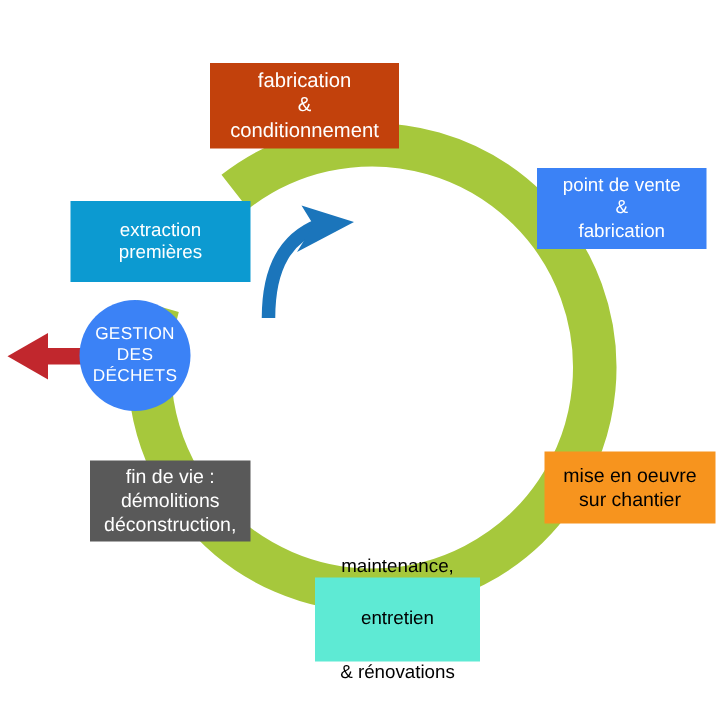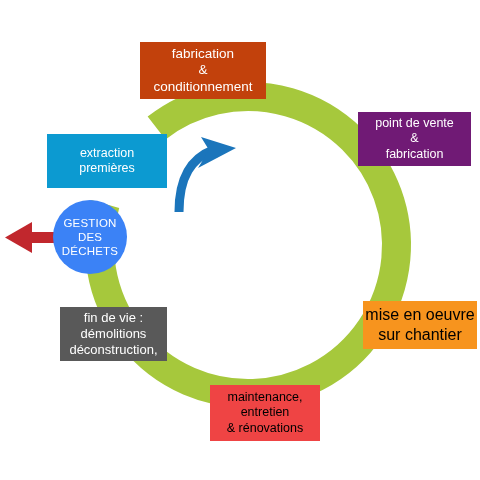--- a/index.html
+++ b/index.html
@@ -44,21 +44,21 @@
   #node-fabrication {
     left: 140px; top: 42px; width: 126px; height: 57px;
     background: #0C9AD1; color: #ffffff; font-size: 13.5px;
   }
   #node-point-de-vente {
     left: 358px; top: 112px; width: 113px; height: 54px;
     background: #0C9AD1; color: #ffffff; font-size: 12.5px;
   }
   #node-mise-en-oeuvre {
     left: 363px; top: 301px; width: 114px; height: 48px;
-    background: #F7941E; color: #000000; font-size: 16px;
+    background: #F7941E; color: #000000; font-size: 13px;
   }
   #node-maintenance {
     left: 210px; top: 385px; width: 110px; height: 56px;
     background: #BFBFBF; color: #000000; font-size: 12.5px;
   }
   #node-fin-de-vie {
     left: 60px; top: 307px; width: 107px; height: 54px;
     background: #595959; color: #ffffff; font-size: 13px;
   }
   #node-extraction {
@@ -102,32 +102,32 @@
 
     <path id="ring-path" fill="none" stroke="#A6C83C" stroke-width="29" d="M 156.57 127.98 A 148.5 148.5 0 1 1 105.25 204.07"></path>
   </svg>
 
   <div class="node-box" id="node-fabrication" style="background: #c2410c; color: rgb(255, 255, 255);">
     <span class="ln">fabrication</span>
     <span class="ln">&amp;</span>
     <span class="ln">conditionnement</span>
   </div>
 
-  <div class="node-box" id="node-point-de-vente" style="background: #701a75; color: rgb(255, 255, 255);">
+  <div class="node-box" id="node-point-de-vente" style="background: #3b82f6; color: rgb(255, 255, 255);">
     <span class="ln">point de vente</span>
     <span class="ln">&amp;</span>
     <span class="ln">fabrication</span>
   </div>
 
   <div class="node-box" id="node-mise-en-oeuvre" style="background: rgb(247, 148, 30); color: rgb(0, 0, 0);">
     <span class="ln">mise en oeuvre</span>
     <span class="ln">sur chantier</span>
   </div>
 
-  <div class="node-box" id="node-maintenance" style="background: #ef4444; color: rgb(0, 0, 0);">
+  <div class="node-box" id="node-maintenance" style="background: #5eead4; color: rgb(0, 0, 0); gap: 20px;">
     <span class="ln">maintenance,</span>
     <span class="ln">entretien</span>
     <span class="ln">&amp; rénovations</span>
   </div>
 
   <div class="node-box" id="node-fin-de-vie" style="background: rgb(89, 89, 89); color: rgb(255, 255, 255);">
     <span class="ln">fin de vie :</span>
     <span class="ln">démolitions</span>
     <span class="ln">déconstruction,</span>
   </div>

